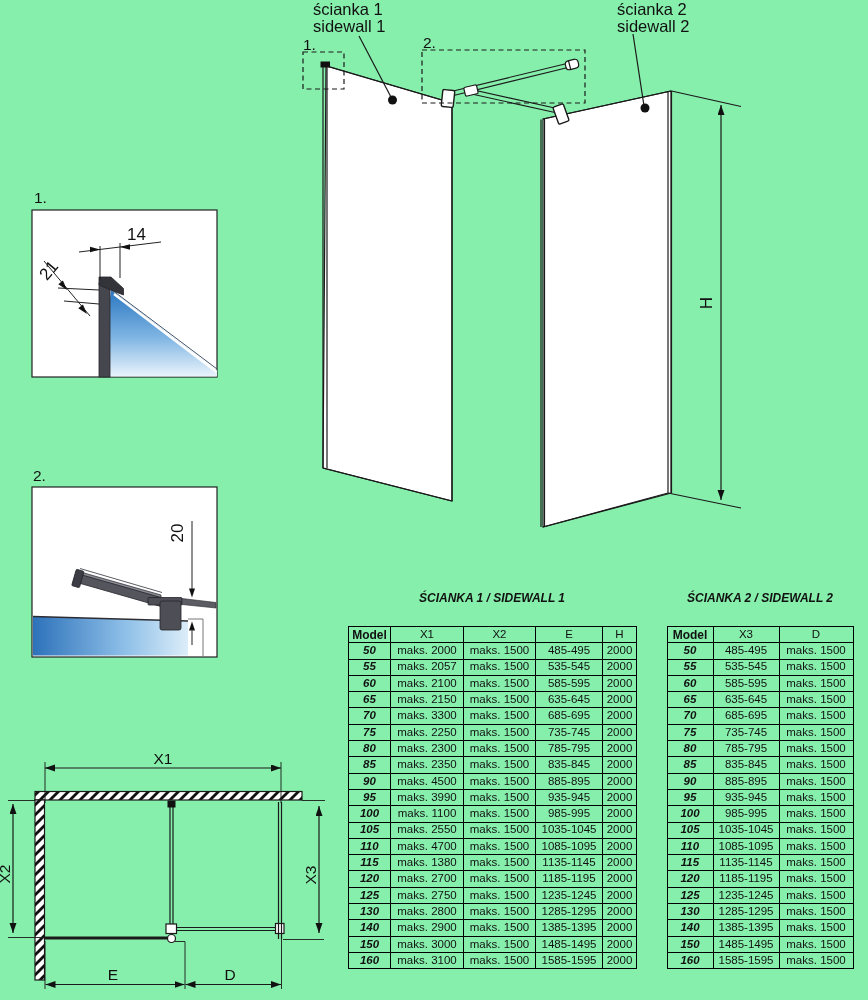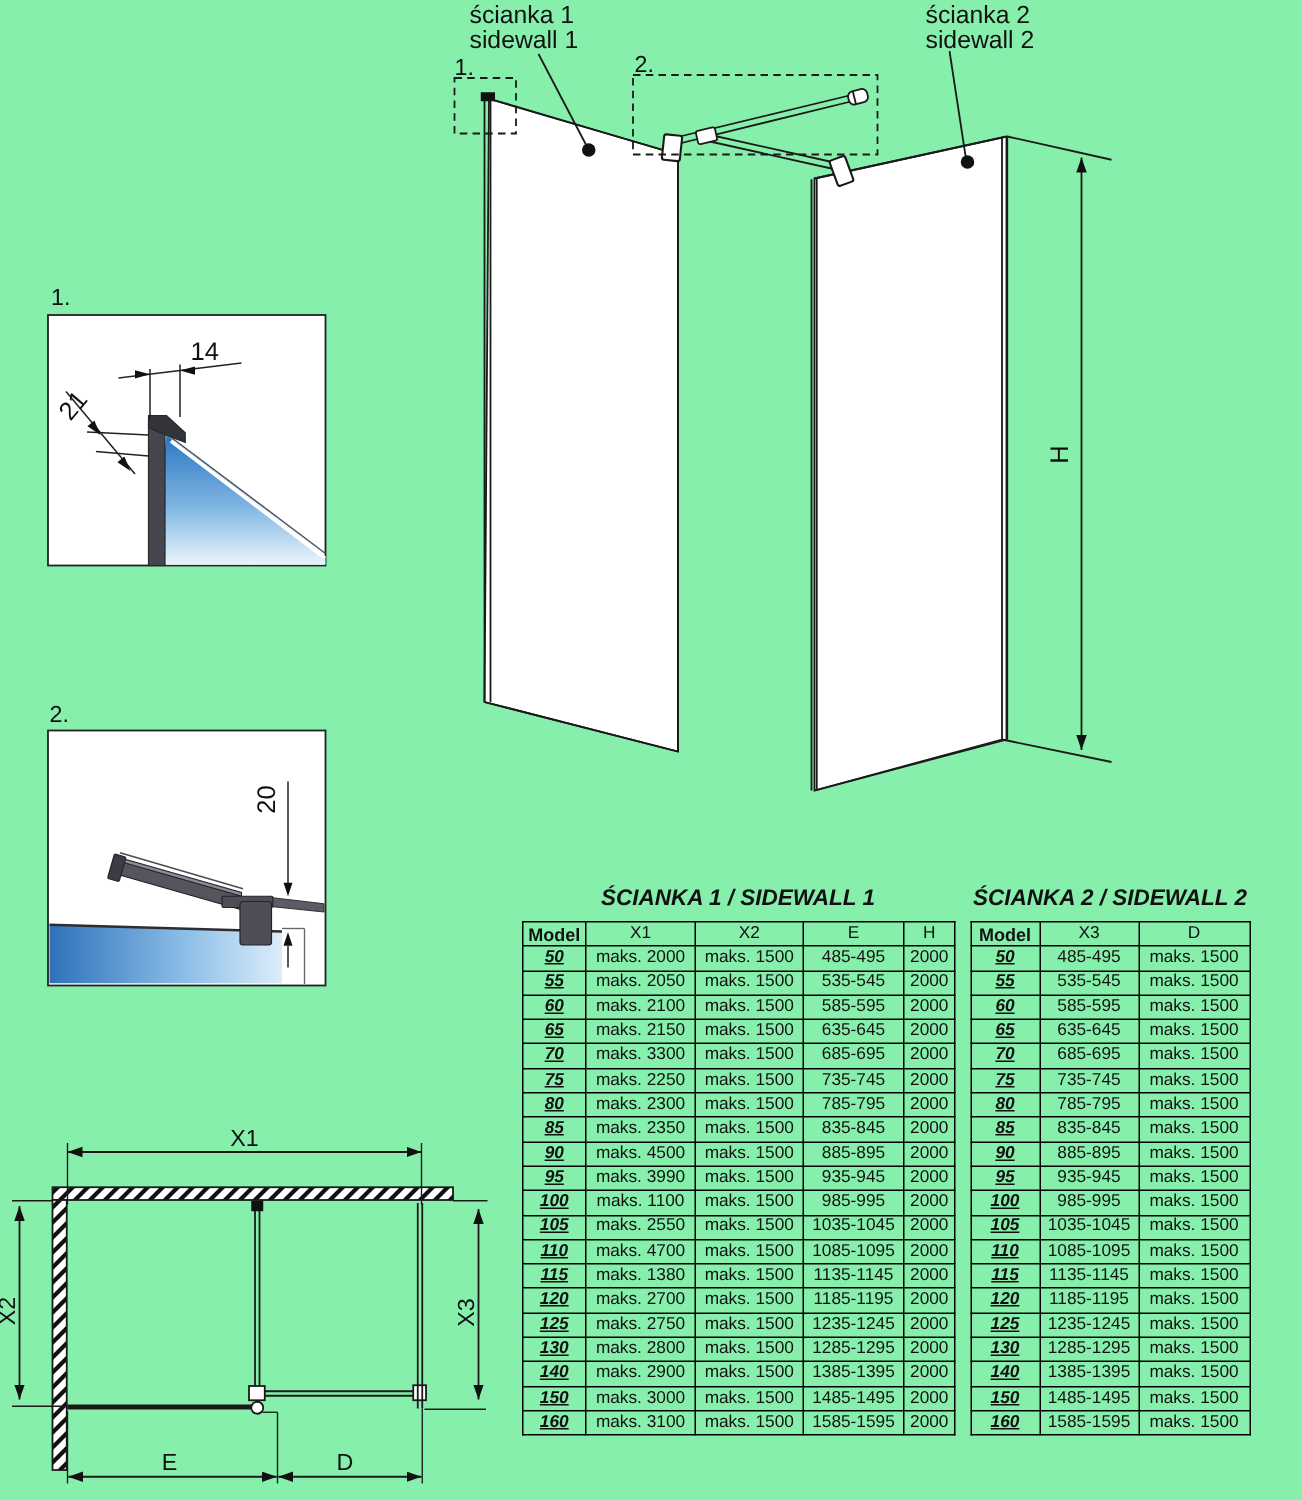--- a/index.html
+++ b/index.html
@@ -2,28 +2,28 @@
 <html><head>
 <meta charset="utf-8">
 <style>
   html,body{margin:0;padding:0;background:#fff;}
   body{font-family:"Liberation Sans",sans-serif;color:#111;}
   .page{position:relative;width:868px;height:1000px;background:#86efac;overflow:hidden;}
   svg text{font-family:"Liberation Sans",sans-serif;fill:#111;}
   .drawing{position:absolute;left:0;top:0;}
 
   .tablebox{position:absolute;}
-  .tbl-title{font-size:15px;font-weight:bold;font-style:italic;text-align:center;
-             white-space:nowrap;line-height:19px;margin-bottom:6px;letter-spacing:0px;}
+  .tbl-title{font-size:12px;font-weight:bold;font-style:italic;text-align:center;
+             white-space:nowrap;line-height:19px;margin-bottom:18px;letter-spacing:0px;}
   table{border-collapse:collapse;table-layout:fixed;margin:0 auto;}
   th,td{border:1.5px solid #000;text-align:center;vertical-align:middle;
         padding:0;height:15.3px;font-size:11.5px;line-height:1;overflow:hidden;white-space:nowrap;}
   th{font-weight:normal;}
   th.model-h{font-weight:bold;font-size:12px;}
-  td.model{font-weight:bold;font-style:italic;text-decoration:underline;}
+  td.model{font-weight:bold;font-style:italic;}
 </style>
 </head>
 <body>
 
 <div class="page">
 
 <svg class="drawing" width="868" height="1000" viewBox="0 0 868 1000">
   <defs>
     <marker id="arr" markerUnits="userSpaceOnUse" markerWidth="14" markerHeight="10" refX="10" refY="3.5" orient="auto-start-reverse">
       <path d="M0,0 L10,3.5 L0,7 Z" fill="#111"></path>
@@ -257,21 +257,21 @@
     <tbody>
           <tr>
             <td class="model">50</td>
             <td>maks. 2000</td>
             <td>maks. 1500</td>
             <td>485-495</td>
             <td>2000</td>
           </tr>
           <tr>
             <td class="model">55</td>
-            <td>maks. 2050</td>
+            <td>maks. 2057</td>
             <td>maks. 1500</td>
             <td>535-545</td>
             <td>2000</td>
           </tr>
           <tr>
             <td class="model">60</td>
             <td>maks. 2100</td>
             <td>maks. 1500</td>
             <td>585-595</td>
             <td>2000</td>
@@ -392,21 +392,21 @@
             <td class="model">160</td>
             <td>maks. 3100</td>
             <td>maks. 1500</td>
             <td>1585-1595</td>
             <td>2000</td>
           </tr>
         </tbody>
   </table>
 </div>
 
-<div class="tablebox" style="left:632px;top:589px;width:216px;">
+<div class="tablebox" style="left:652px;top:589px;width:216px;">
   <div class="tbl-title">ŚCIANKA 2 / SIDEWALL 2</div>
   <table style="width:186px;">
     <colgroup>
           <col style="width:46px">
           <col style="width:66px">
           <col style="width:74px">
         </colgroup>
     <thead>
       <tr>
         <th class="model-h">Model</th>

